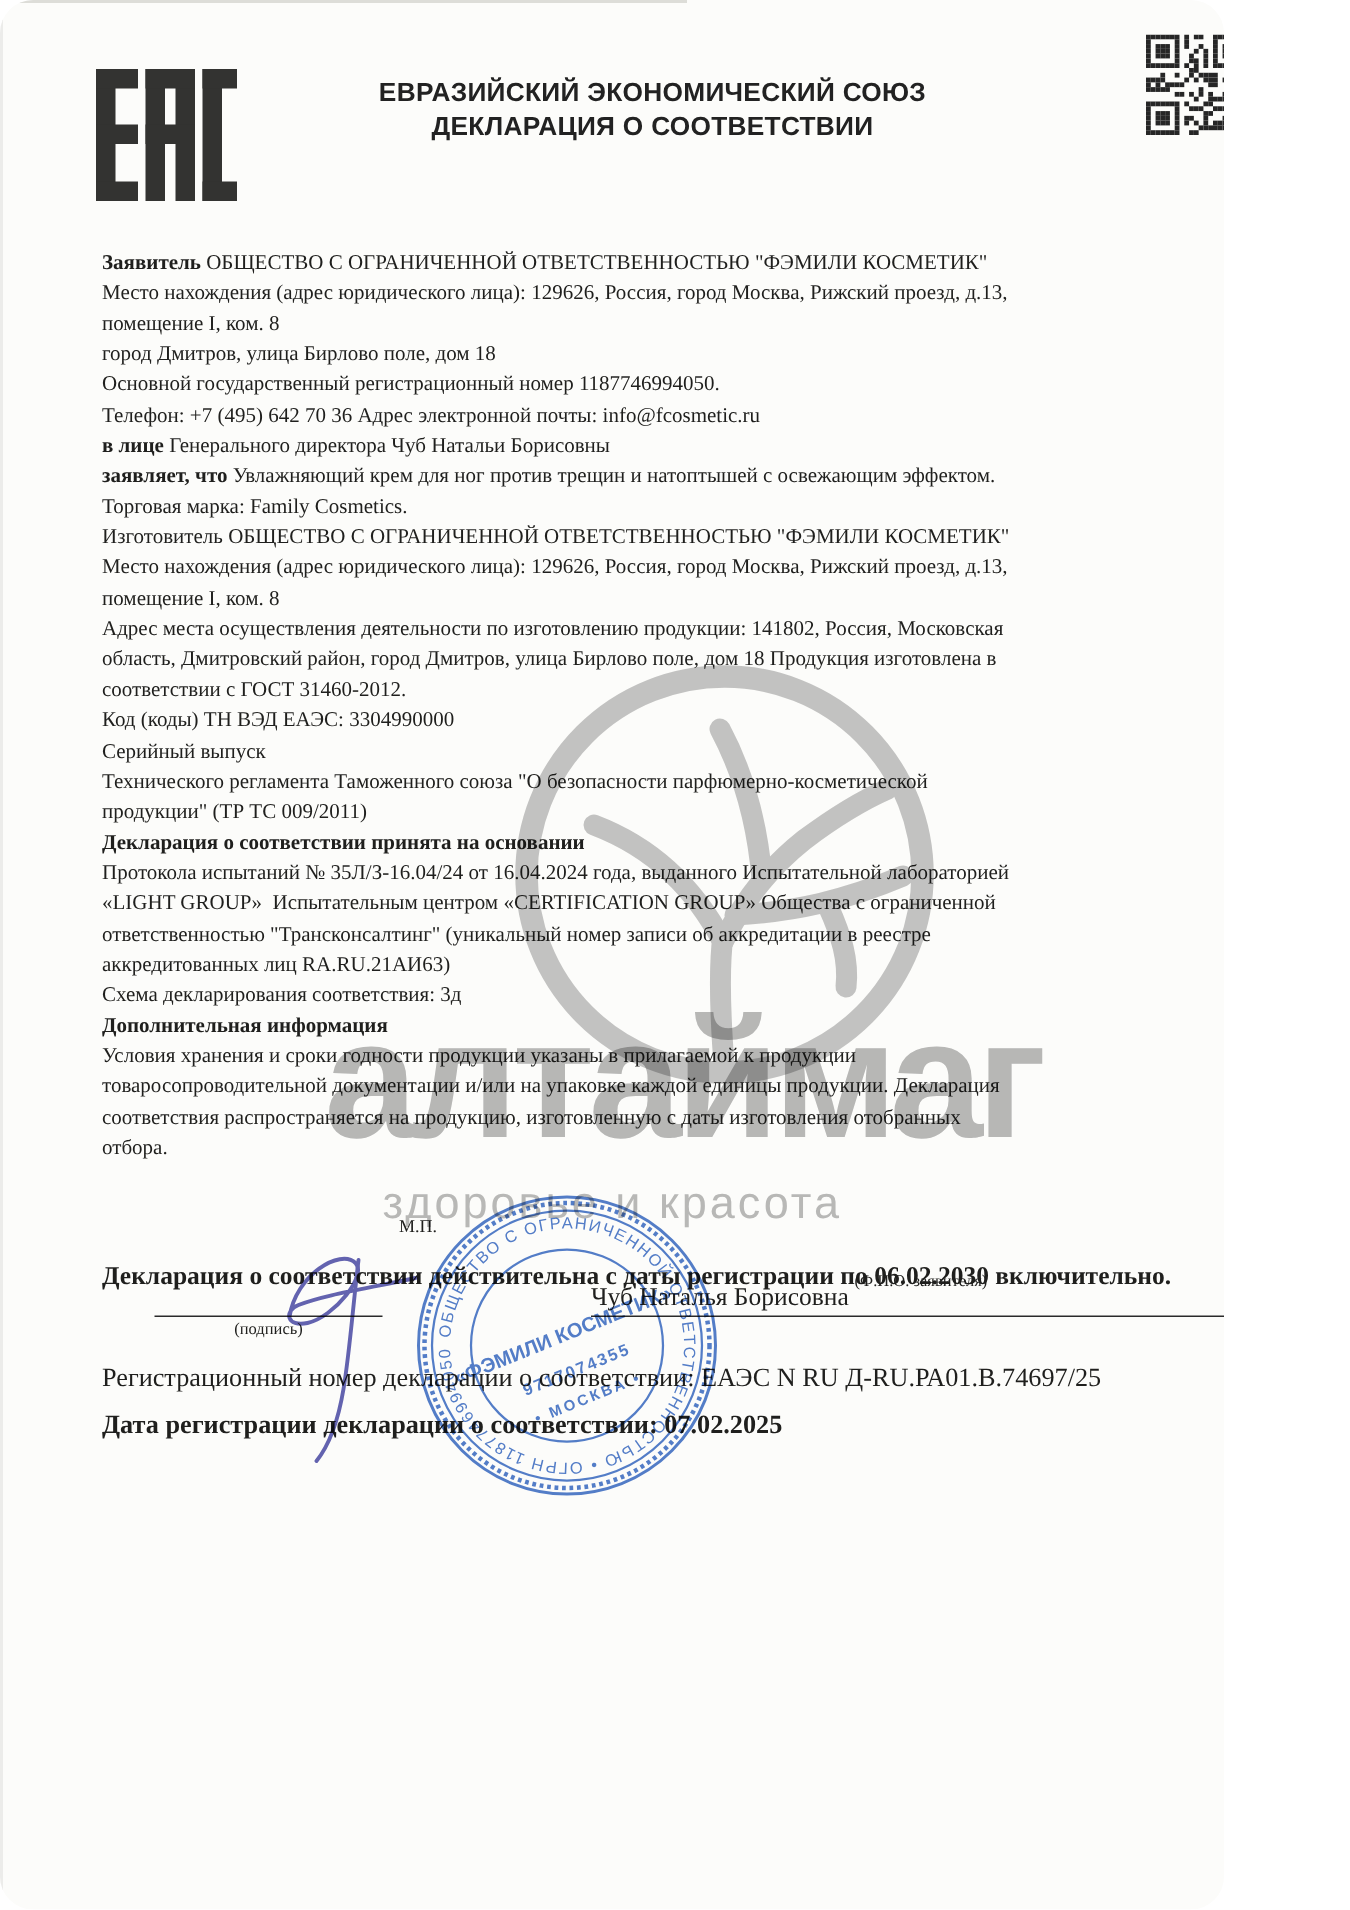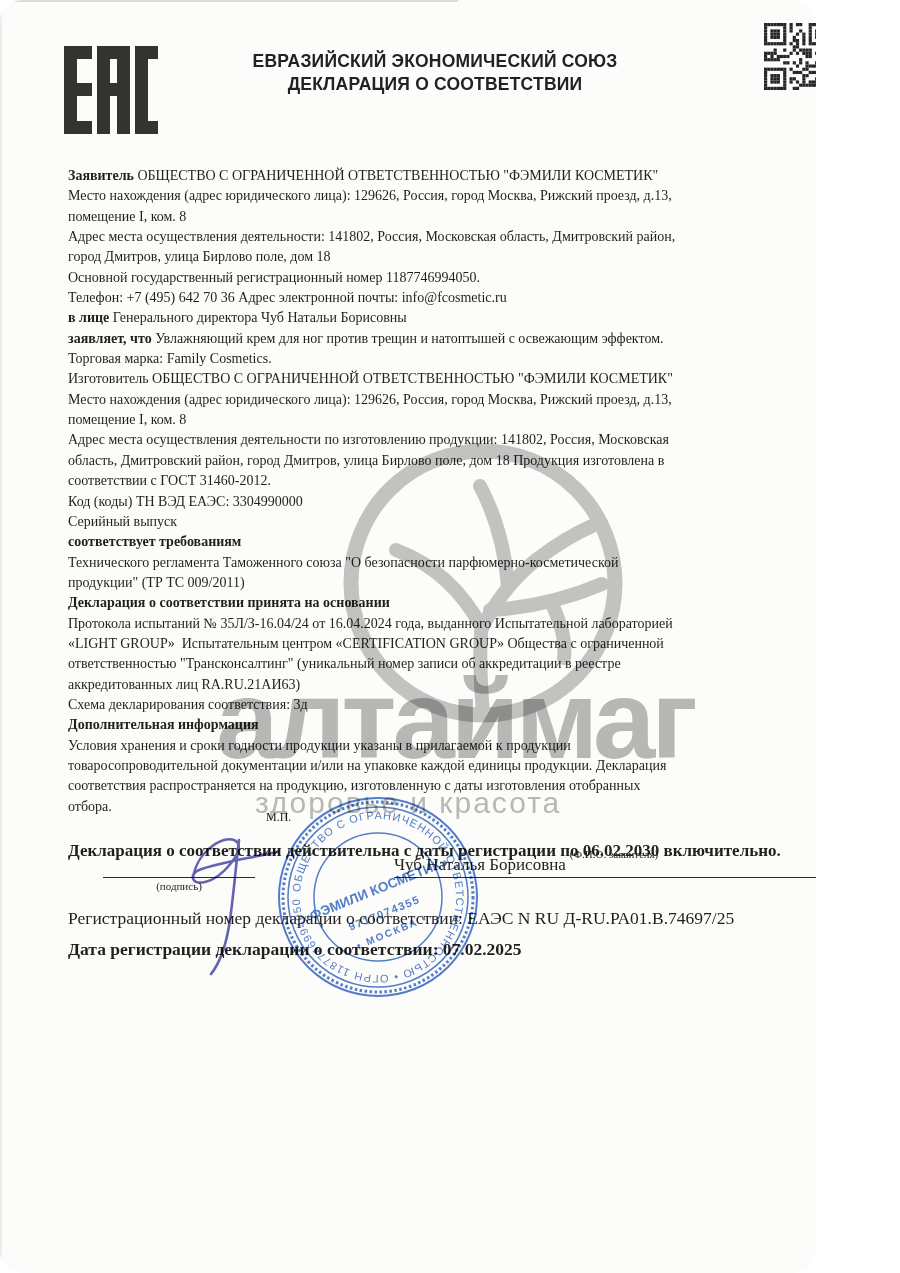--- a/index.html
+++ b/index.html
@@ -301,36 +301,34 @@
           <rect x="31.43" y="62.86" width="3.14" height="3.14"></rect>
           <rect x="59.71" y="62.86" width="3.14" height="3.14"></rect>
         </g>
       </svg>
   </div>
 
   <div class="body-block">
       <div class="bline"><span class="b">Заявитель </span><span>ОБЩЕСТВО С ОГРАНИЧЕННОЙ ОТВЕТСТВЕННОСТЬЮ "ФЭМИЛИ КОСМЕТИК"</span></div>
       <div class="bline"><span>Место нахождения (адрес юридического лица): 129626, Россия, город Москва, Рижский проезд, д.13,</span></div>
       <div class="bline"><span>помещение I, ком. 8</span></div>
-      <div class="bline"><span>Адрес места осуществления деятельности: 141802, Россия, Московская область, Дмитровский район,</span></div>
       <div class="bline"><span>город Дмитров, улица Бирлово поле, дом 18</span></div>
       <div class="bline"><span>Основной государственный регистрационный номер 1187746994050.</span></div>
       <div class="bline"><span>Телефон: +7 (495) 642 70 36 Адрес электронной почты: info@fcosmetic.ru</span></div>
       <div class="bline"><span class="b">в лице </span><span>Генерального директора Чуб Натальи Борисовны</span></div>
       <div class="bline"><span class="b">заявляет, что </span><span>Увлажняющий крем для ног против трещин и натоптышей с освежающим эффектом.</span></div>
       <div class="bline"><span>Торговая марка: Family Cosmetics.</span></div>
       <div class="bline"><span>Изготовитель ОБЩЕСТВО С ОГРАНИЧЕННОЙ ОТВЕТСТВЕННОСТЬЮ "ФЭМИЛИ КОСМЕТИК"</span></div>
       <div class="bline"><span>Место нахождения (адрес юридического лица): 129626, Россия, город Москва, Рижский проезд, д.13,</span></div>
       <div class="bline"><span>помещение I, ком. 8</span></div>
       <div class="bline"><span>Адрес места осуществления деятельности по изготовлению продукции: 141802, Россия, Московская</span></div>
       <div class="bline"><span>область, Дмитровский район, город Дмитров, улица Бирлово поле, дом 18 Продукция изготовлена в</span></div>
       <div class="bline"><span>соответствии с ГОСТ 31460-2012.</span></div>
       <div class="bline"><span>Код (коды) ТН ВЭД ЕАЭС: 3304990000</span></div>
       <div class="bline"><span>Серийный выпуск</span></div>
-      <div class="bline"><span class="b">соответствует требованиям</span></div>
       <div class="bline"><span>Технического регламента Таможенного союза "О безопасности парфюмерно-косметической</span></div>
       <div class="bline"><span>продукции" (ТР ТС 009/2011)</span></div>
       <div class="bline"><span class="b">Декларация о соответствии принята на основании</span></div>
       <div class="bline"><span>Протокола испытаний № 35Л/З-16.04/24 от 16.04.2024 года, выданного Испытательной лабораторией</span></div>
       <div class="bline"><span>«LIGHT GROUP»  Испытательным центром «CERTIFICATION GROUP» Общества с ограниченной</span></div>
       <div class="bline"><span>ответственностью "Трансконсалтинг" (уникальный номер записи об аккредитации в реестре</span></div>
       <div class="bline"><span>аккредитованных лиц RA.RU.21АИ63)</span></div>
       <div class="bline"><span>Схема декларирования соответствия: 3д</span></div>
       <div class="bline"><span class="b">Дополнительная информация</span></div>
       <div class="bline"><span>Условия хранения и сроки годности продукции указаны в прилагаемой к продукции</span></div>

